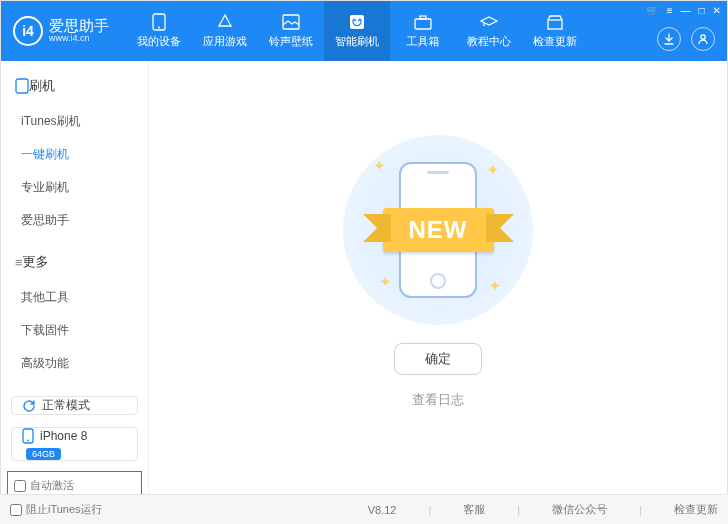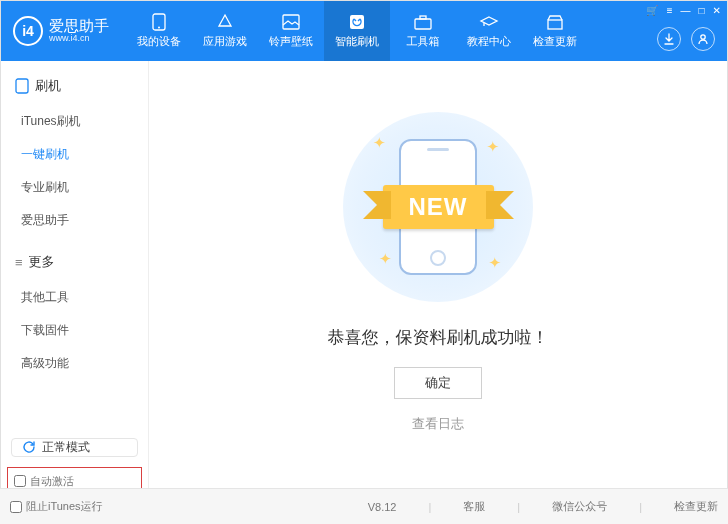--- a/index.html
+++ b/index.html
@@ -12,21 +12,21 @@
   .logo-url { font-size: 9px; opacity: 0.9; }
   .nav { display: flex; height: 100%; margin-left: 5px; }
   .nav-item { display: flex; flex-direction: column; align-items: center; justify-content: center; width: 66px; height: 100%; font-size: 11px; gap: 3px; cursor: pointer; }
   .nav-item.active { background: #1976d2; }
   .nav-icon { width: 20px; height: 18px; display: flex; align-items: center; justify-content: center; }
   .win-controls { position: absolute; top: 4px; right: 6px; display: flex; gap: 8px; font-size: 10px; }
   .header-icons { position: absolute; right: 12px; bottom: 10px; display: flex; gap: 10px; }
   .hdr-btn { width: 24px; height: 24px; border: 1.5px solid rgba(255,255,255,0.7); border-radius: 50%; display: flex; align-items: center; justify-content: center; color: #fff; font-size: 13px; }
   .body { display: flex; height: 442px; }
   .sidebar { width: 148px; border-right: 1px solid #eee; display: flex; flex-direction: column; padding-top: 10px; }
-  .side-group { padding: 6px 14px; font-weight: 500; color: #333; font-size: 13px; display: flex; align-items: center; gap: 6px; }
+  .side-group { padding: 6px 14px; font-weight: 500; color: #333; font-size: 13px; display: flex; align-items: center; }
   .side-items { margin: 4px 0 10px 0; }
   .side-item { padding: 8px 0 8px 20px; font-size: 12px; color: #555; cursor: pointer; }
   .side-item.active { color: #1e88f5; }
   .sidebar-spacer { flex: 1; }
   .mode-box { border: 1px solid #e5e5e5; border-radius: 4px; margin: 6px 10px; padding: 0 10px; display: flex; align-items: center; gap: 6px; font-size: 12px; color: #444; }
   .mode-badge { display: inline-block; background: #1e88f5; color: #fff; font-size: 9px; padding: 1px 6px; border-radius: 3px; margin-left: 4px; }
   .checks-area { border: 1.5px solid #d94040; margin: 4px 6px 6px 6px; padding: 6px 6px; }
   .chk { display: inline-flex; align-items: center; gap: 4px; color: #777; font-size: 11px; margin-right: 8px; }
   .chk input { width: 12px; height: 12px; }
   .main { flex: 1; display: flex; flex-direction: column; align-items: center; justify-content: center; position: relative; }
@@ -35,23 +35,23 @@
   .phone::before { content: ""; position: absolute; top: 7px; width: 22px; height: 3px; background: #c7d9ef; border-radius: 2px; }
   .phone::after { content: ""; position: absolute; bottom: 7px; width: 12px; height: 12px; border: 2px solid #c7d9ef; border-radius: 50%; }
   .ribbon { position: absolute; width: 180px; height: 50px; display: flex; align-items: center; justify-content: center; }
   .ribbon-band { background: #ffc947; color: #fff; font-weight: bold; font-size: 24px; padding: 8px 26px; border-radius: 3px; position: relative; box-shadow: 0 2px 3px rgba(0,0,0,0.15); letter-spacing: 1px; }
   .ribbon-band::before, .ribbon-band::after { content: ""; position: absolute; top: 6px; width: 0; height: 0; border: 14px solid #f0b730; }
   .ribbon-band::before { left: -20px; border-left-color: transparent; }
   .ribbon-band::after { right: -20px; border-right-color: transparent; }
   .spark { position: absolute; color: #ffd36b; font-size: 15px; }
   .s1 { top: 22px; left: 30px; } .s2 { top: 26px; right: 34px; } .s3 { bottom: 34px; left: 36px; } .s4 { bottom: 30px; right: 32px; }
   .msg { margin-top: 24px; font-size: 17px; color: #333; }
-  .ok-btn { margin-top: 18px; border: 1px solid #d0d0d0; background: #fff; padding: 6px 30px; font-size: 13px; color: #444; border-radius: 0; cursor: pointer; }
+  .ok-btn { margin-top: 18px; border: 1px solid #d0d0d0; background: #fff; padding: 6px 30px; font-size: 13px; color: #444; border-radius: 8px; cursor: pointer; }
   .log-link { margin-top: 16px; font-size: 13px; color: #999; cursor: pointer; }
-  .footer { position: absolute; bottom: 0; left: 0; right: 0; height: 36px; background: #f6f6f6; border-top: 1px solid #e5e5e5; display: flex; align-items: center; font-size: 11px; color: #777; padding: 0 10px; }
+  .footer { position: absolute; bottom: 0; left: 0; right: 0; height: 30px; background: #f6f6f6; border-top: 1px solid #e5e5e5; display: flex; align-items: center; font-size: 11px; color: #777; padding: 0 10px; }
   .footer .chk { color: #777; }
   .footer-right { margin-left: auto; display: flex; gap: 32px; align-items: center; }
   .divider { color: #ccc; }
   svg { display: block; }
 </style>
 </head>
 <body>
 
 <div class="header">
   <div class="logo">
@@ -170,20 +170,30 @@
       <div class="side-item">其他工具</div>
       <div class="side-item">下载固件</div>
       <div class="side-item">高级功能</div>
     </div>
     <div class="sidebar-spacer"></div>
     <div class="mode-box">
       <svg width="14" height="14" viewBox="0 0 14 14">
           <path d="M12 7 a5 5 0 1 1 -1.5 -3.5 M12 2 v3 h-3" fill="none" stroke="#1e88f5" stroke-width="1.4" stroke-linecap="round"></path>
         </svg>
       <span>正常模式</span>
+    </div>
+    <div class="mode-box" style="flex-direction:column;align-items:flex-start;gap:4px;">
+      <div style="display:flex;align-items:center;gap:6px;">
+        <svg width="12" height="16" viewBox="0 0 12 16">
+            <rect x="1" y="1" width="10" height="14" rx="2" fill="none" stroke="#1e88f5" stroke-width="1.3"></rect>
+            <circle cx="6" cy="12.5" r="0.9" fill="#1e88f5"></circle>
+          </svg>
+        <span style="font-weight:500">iPhone 8</span>
+      </div>
+      <span class="mode-badge">64GB</span>
     </div>
     <div class="checks-area">
       <label class="chk">
           <input type="checkbox" style="">
           <span>自动激活</span>
         </label>
       
     </div>
   </div>
 
@@ -191,21 +201,20 @@
     <div class="illus">
       <span class="spark s1">✦</span>
       <span class="spark s2">✦</span>
       <span class="spark s3">✦</span>
       <span class="spark s4">✦</span>
       <div class="phone"></div>
       <div class="ribbon">
         <div class="ribbon-band">NEW</div>
       </div>
     </div>
-    <div class="msg">恭喜您，保资料刷机成功啦！</div>
     <button class="ok-btn">确定</button>
     <div class="log-link">查看日志</div>
   </div>
 </div>
 
 <div class="footer">
   <label class="chk">
       <input type="checkbox" style="">
       <span>阻止iTunes运行</span>
     </label>

